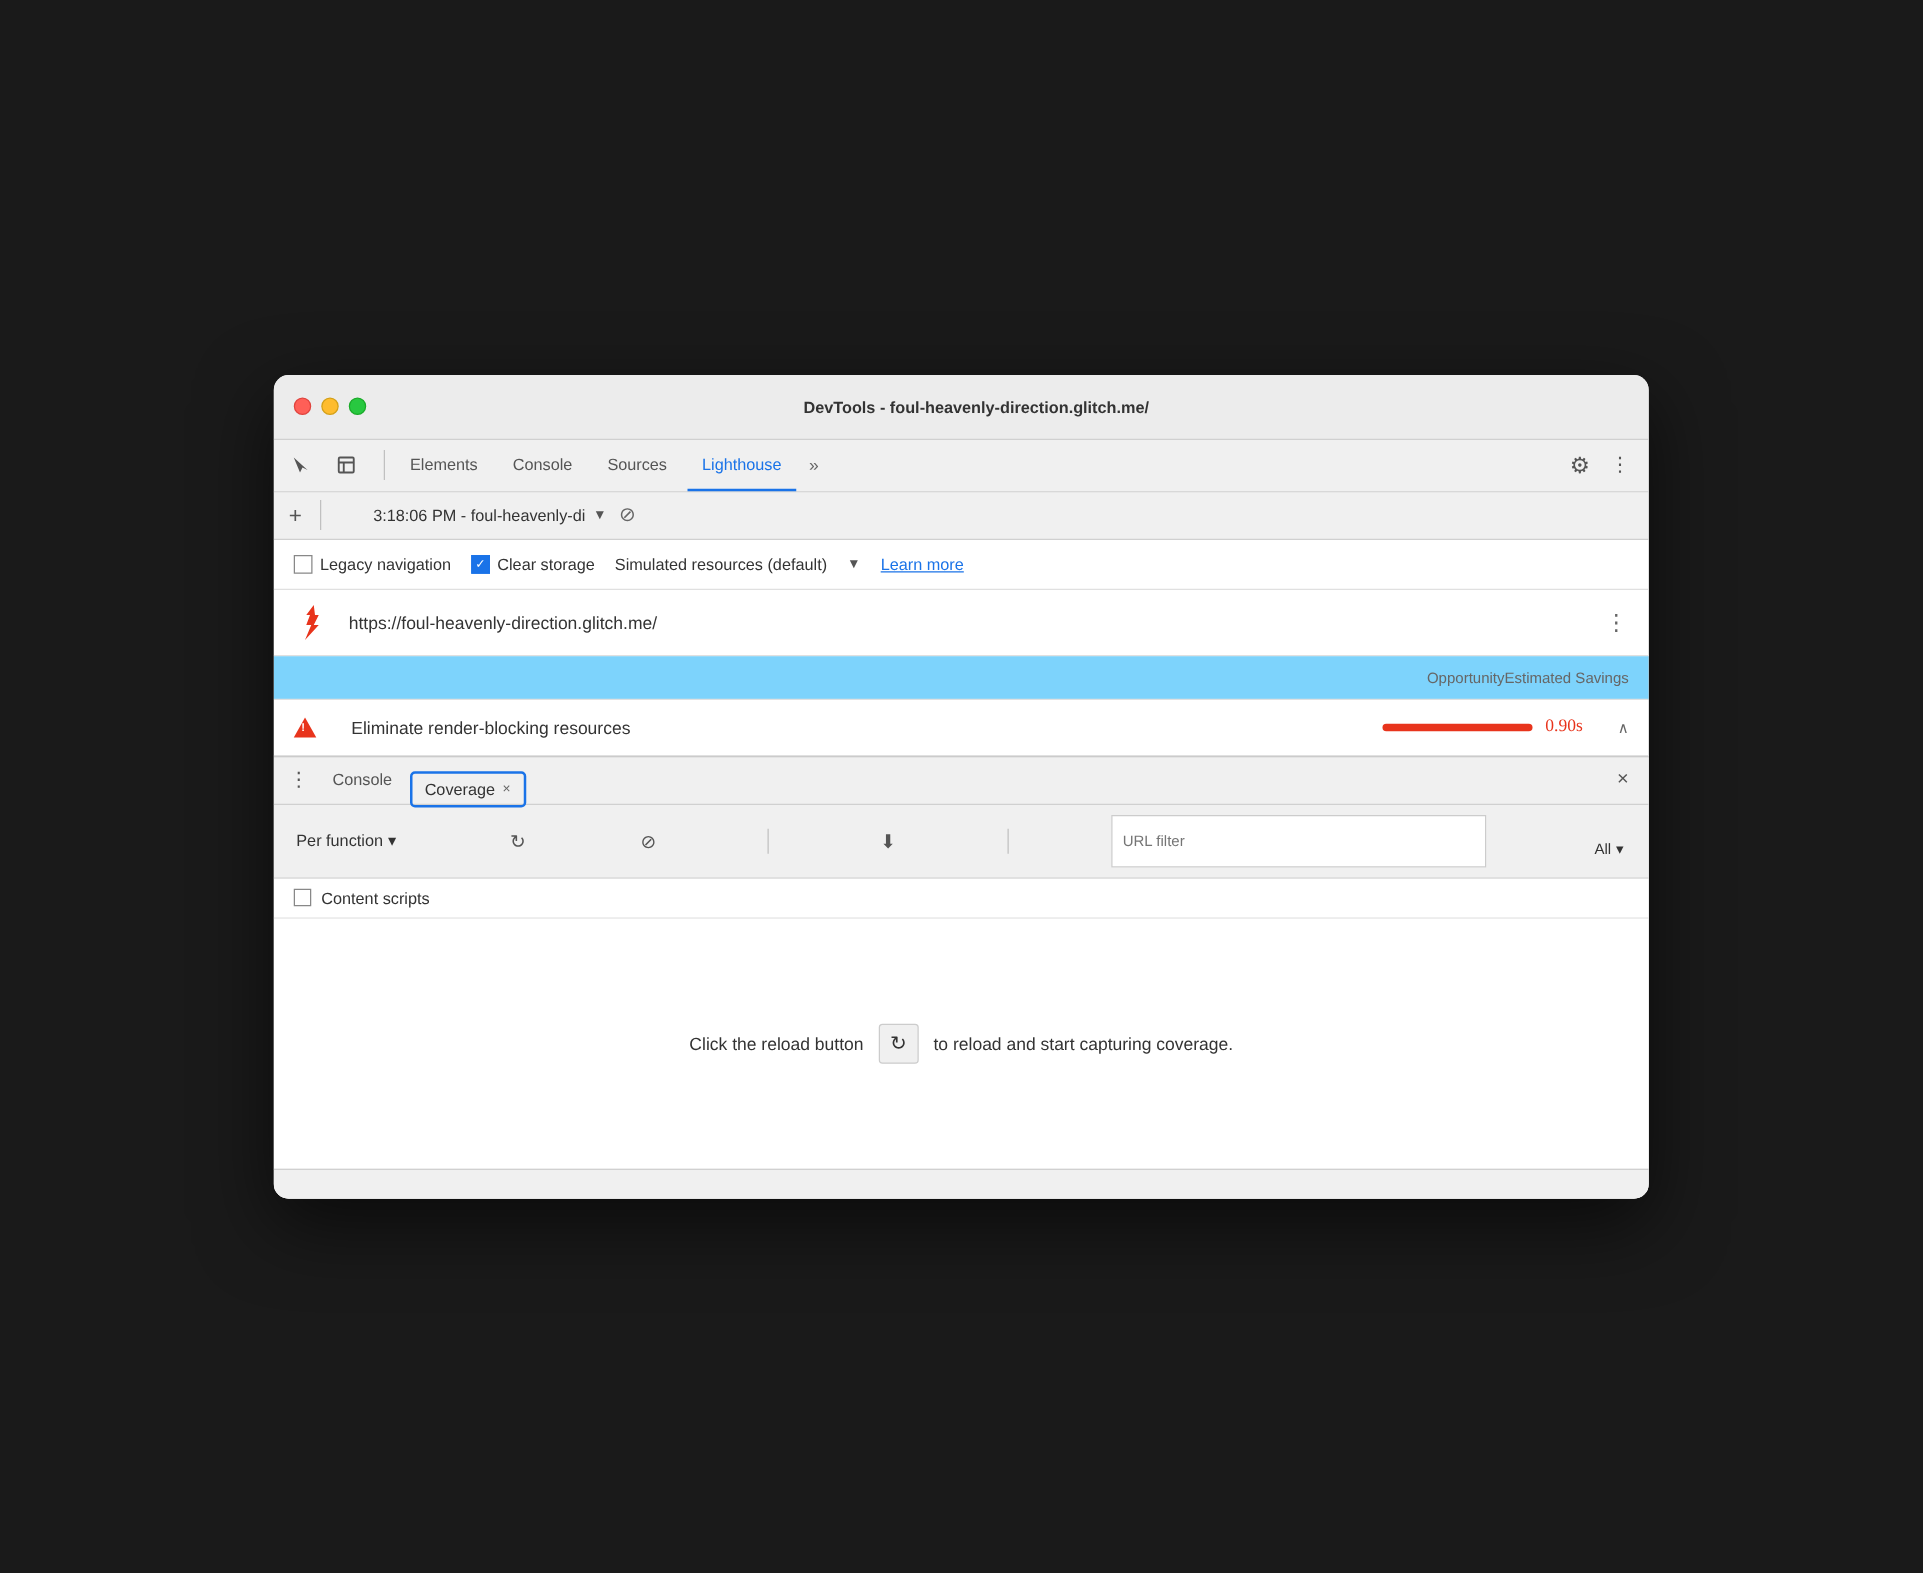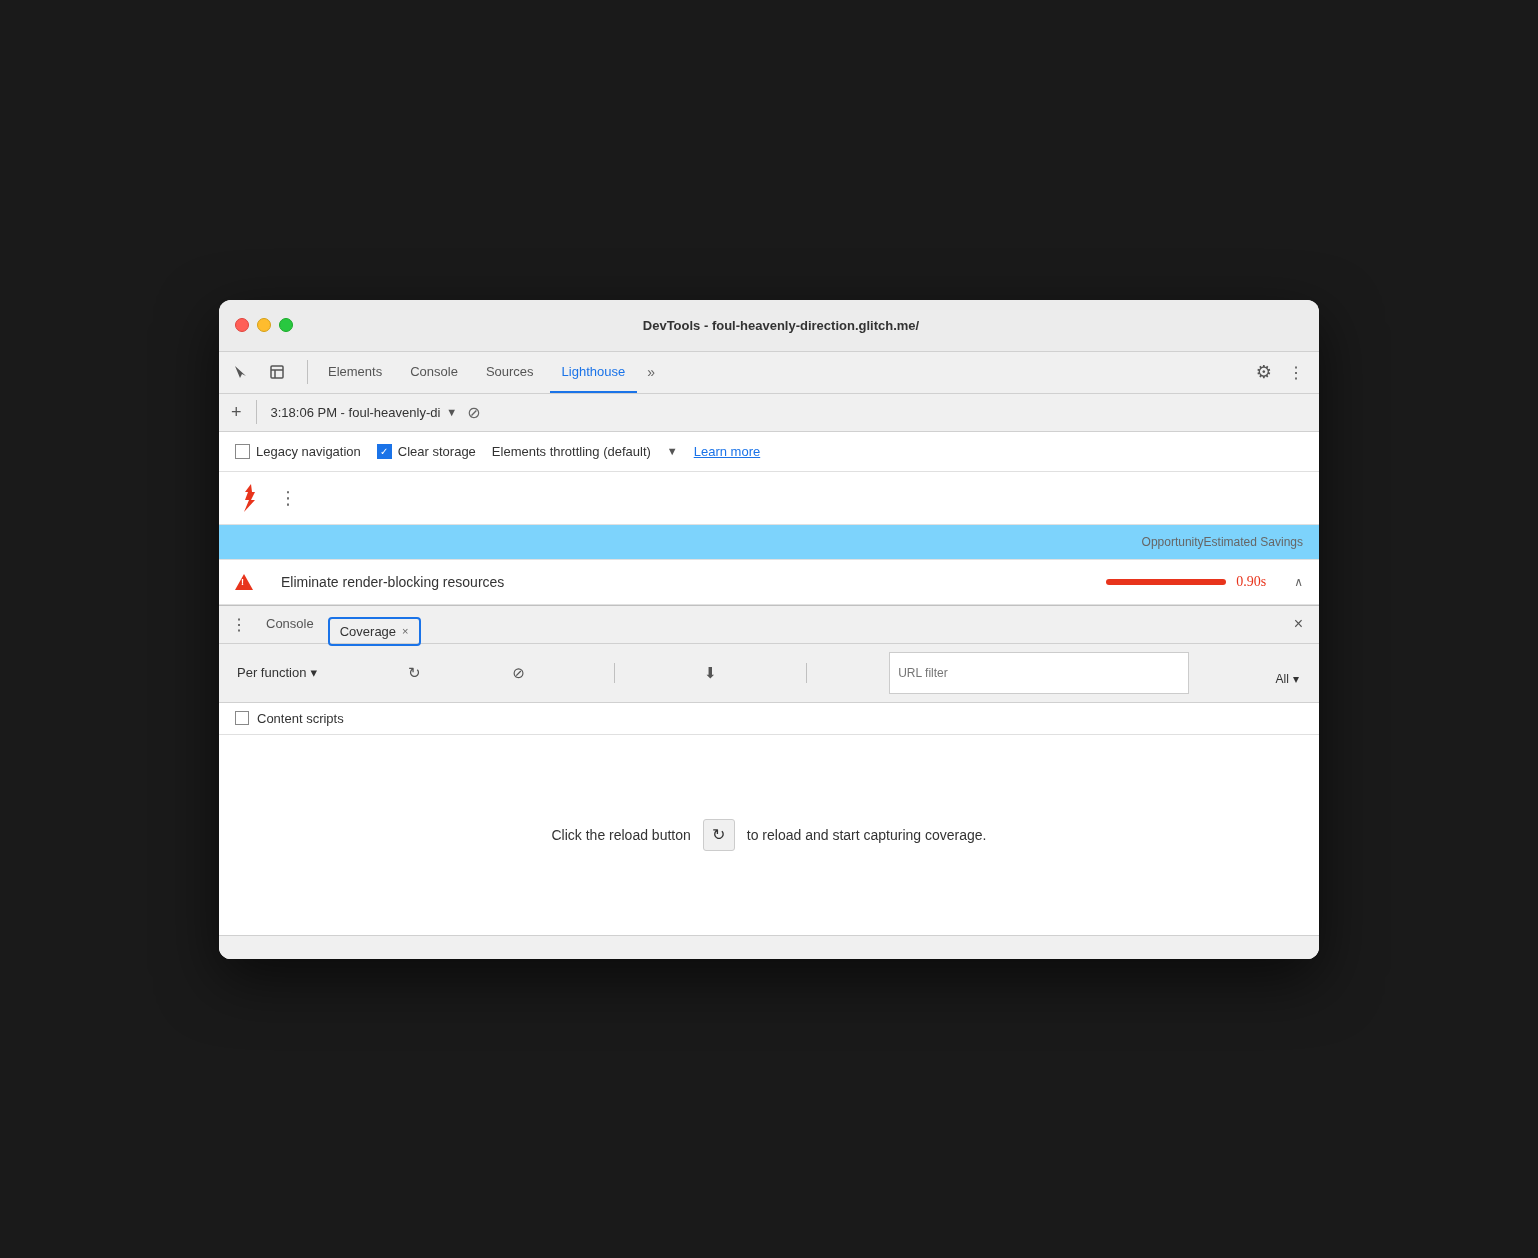--- a/index.html
+++ b/index.html
@@ -137,20 +137,21 @@
       font-size: 18px;
       color: #555;
       cursor: pointer;
     }
     .time-url {
       display: flex;
       align-items: center;
       gap: 6px;
       color: #333;
       font-size: 13px;
+      margin-left: 28px;
     }
     .dropdown-arrow {
       font-size: 11px;
       color: #555;
     }
     .no-entry {
       font-size: 16px;
       color: #666;
     }
 
@@ -518,32 +519,33 @@
 
   <div class="lighthouse-options">
     <label class="checkbox-label">
       <div class="checkbox"></div>
       <span>Legacy navigation</span>
     </label>
     <label class="checkbox-label">
       <div class="checkbox checked"></div>
       <span>Clear storage</span>
     </label>
-    <span class="throttling-text">Elements throttling (default)</span>
+    <span class="throttling-text">Simulated resources (default)</span>
     <span class="dropdown-arrow">▼</span>
     <a class="learn-more">
       <span>Learn more</span>
     </a>
   </div>
 
   <div class="url-row">
 
     <svg class="lighthouse-icon" viewBox="0 0 32 32" xmlns="http://www.w3.org/2000/svg">
       <polygon points="16,2 10,10 13,10 10,18 14,18 9,30 20,18 16,18 20,10 17,10" fill="#e8341c"></polygon>
     </svg>
+    <span class="url-text">https://foul-heavenly-direction.glitch.me/</span>
     <span class="url-dots">⋮</span>
   </div>
 
   <div class="opportunity-header">
     <span class="opp-label">Opportunity</span>
     <span class="est-savings-label">Estimated Savings</span>
   </div>
 
   <div class="opportunity-item">
     <div class="warning-triangle"></div>

